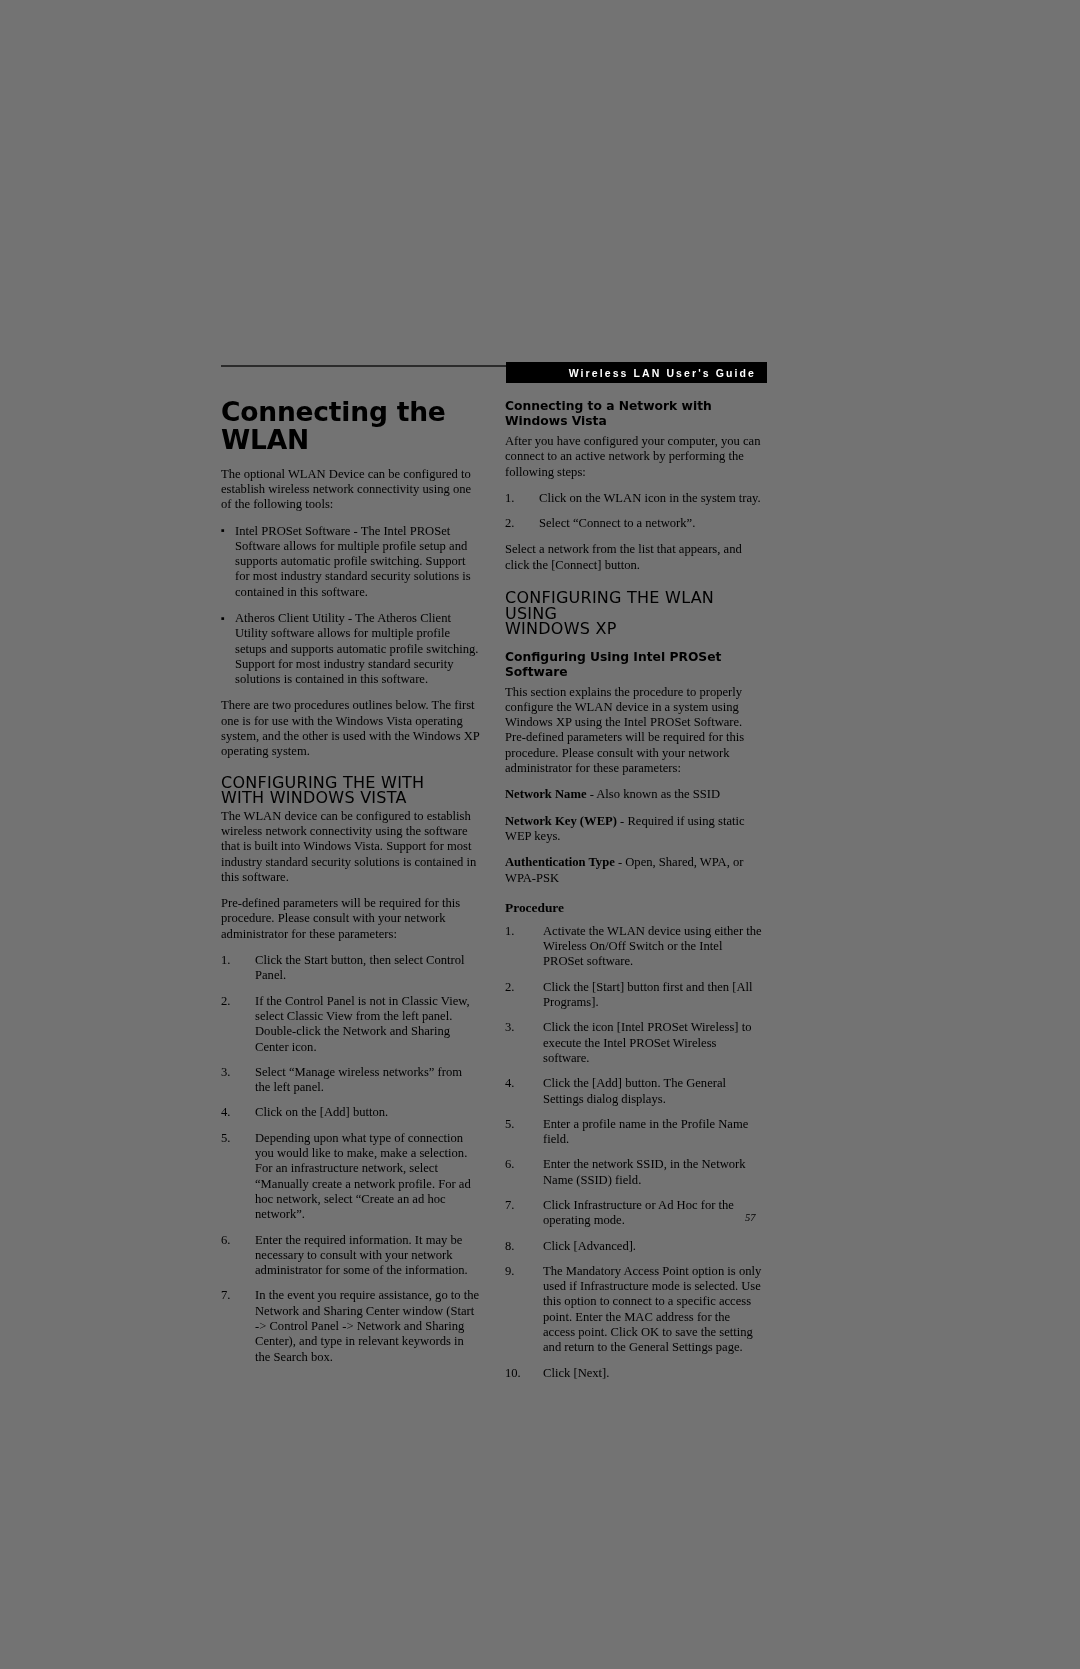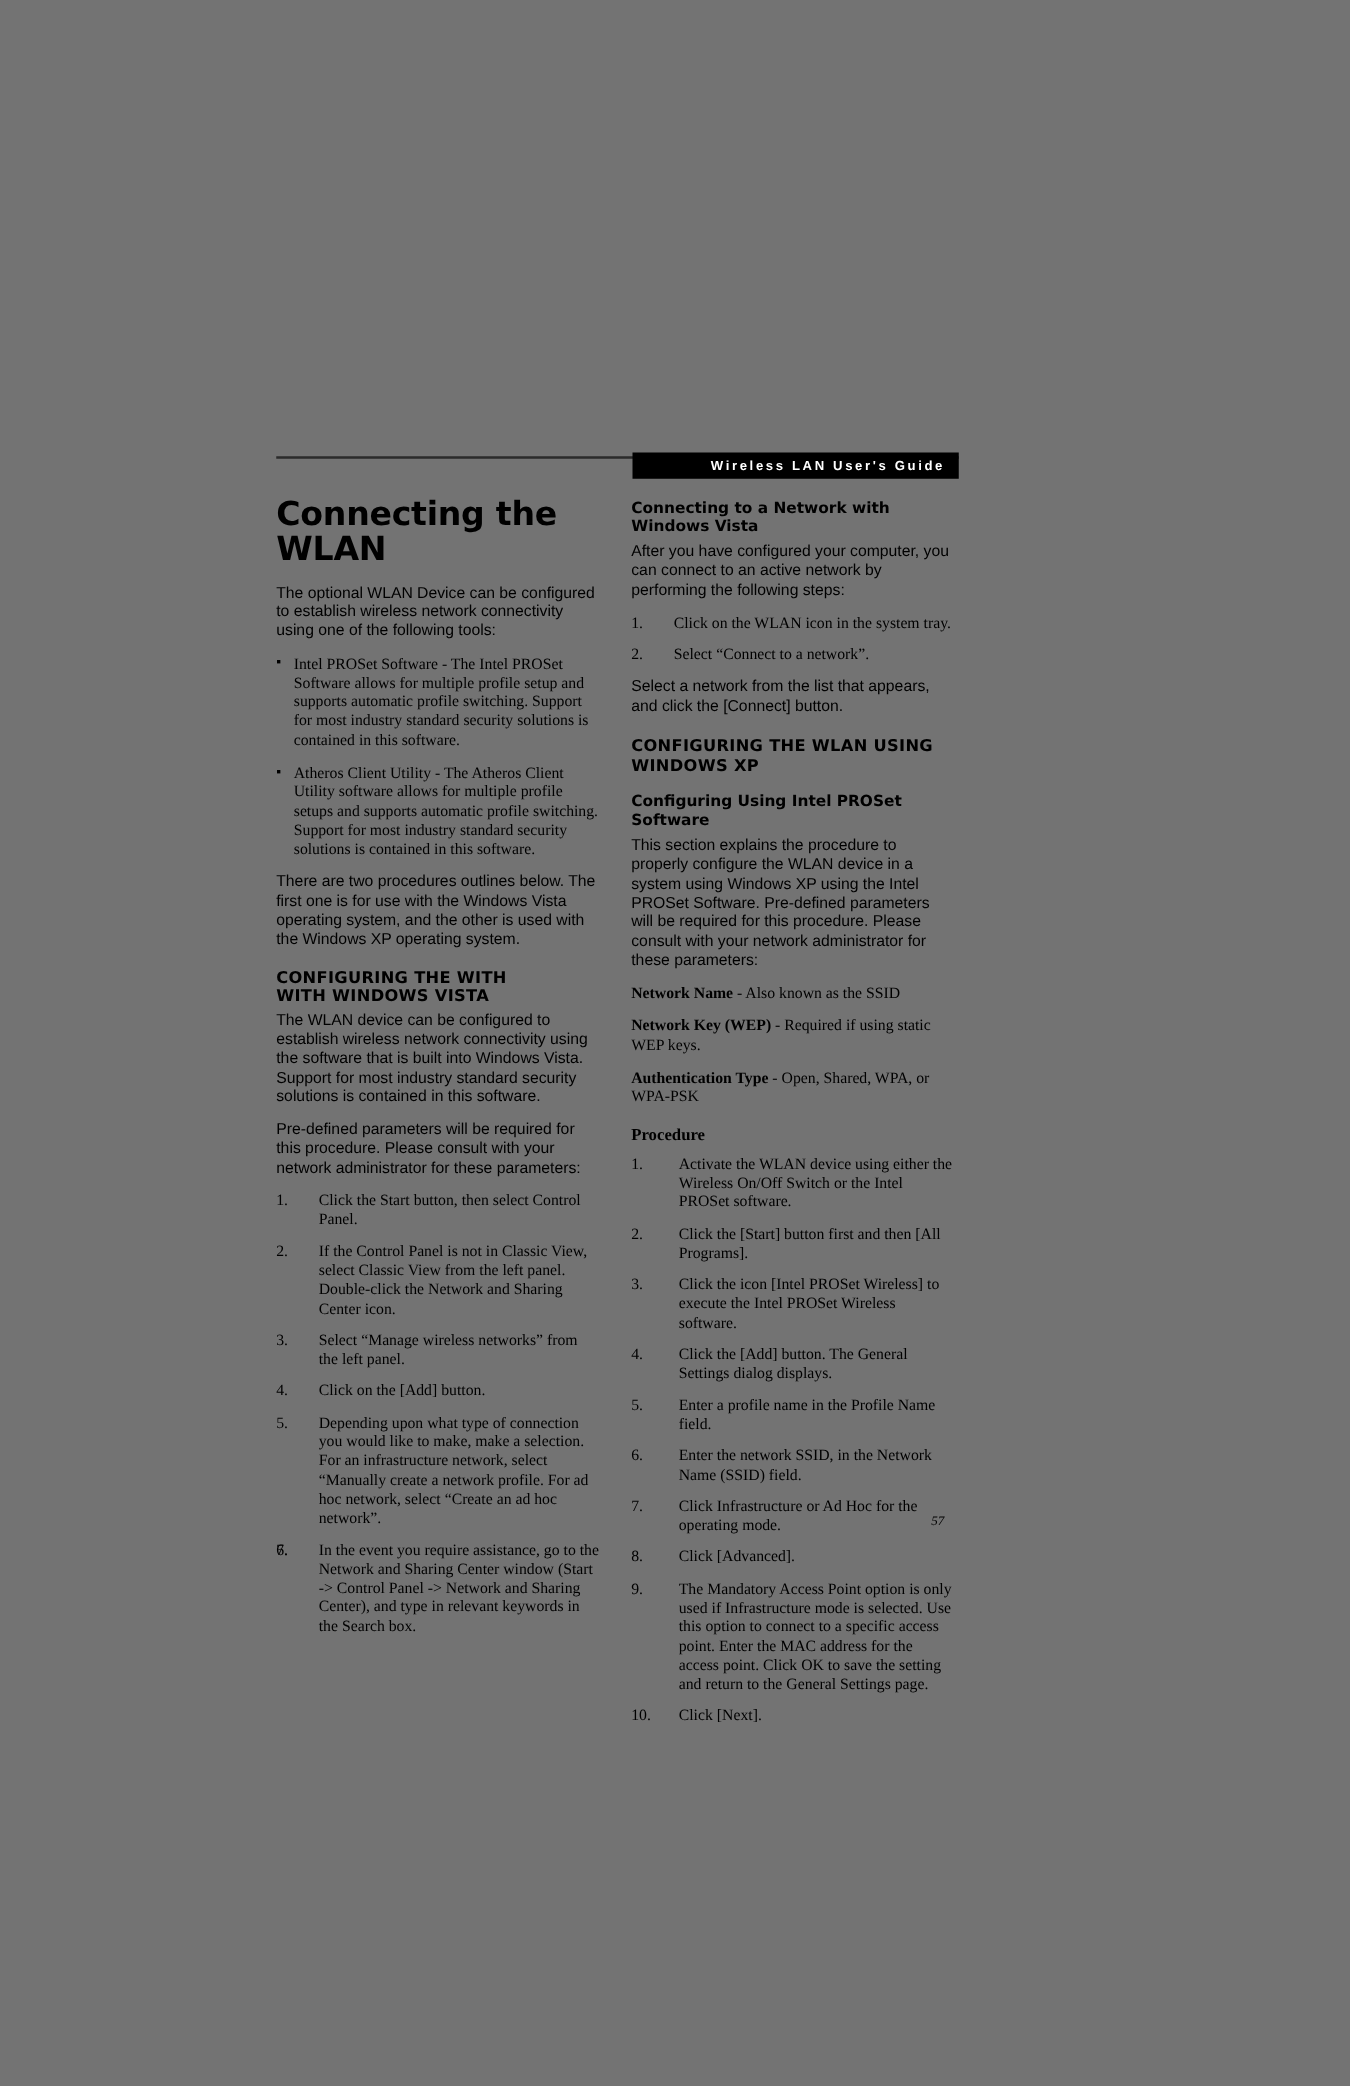--- a/index.html
+++ b/index.html
@@ -59,32 +59,32 @@
   .doc-title {
     font-family: "DejaVu Sans", sans-serif;
     font-size: 26.5px;
     font-weight: bold;
     color: #000000;
     letter-spacing: -0.2px;
     margin: 0 0 13px 0;
     line-height: 1.05;
   }
   p.body {
-    font-family: Liberation Sans, sans-serif;
+    font-family: Liberation Serif, serif;
     font-size: 12.6px;
     line-height: 15.3px;
     color: #000000;
     margin: 0 0 11px 0;
     text-align: left;
   }
 
   h2.section {
     font-family: "DejaVu Sans", sans-serif;
-    font-size: 13px;
-    font-weight: bold;
+    font-size: 16px;
+    font-weight: normal;
     letter-spacing: 0.25px;
     color: #000000;
     margin: 17px 0 3px 0;
     line-height: 15.5px;
     text-transform: none;
   }
   h2.section.first { margin-top: 15px; }
 
   h3.subsection {
     font-family: "DejaVu Sans", sans-serif;
@@ -209,21 +209,21 @@
     <p class="body">The WLAN device can be configured to establish wireless network connectivity using the software that is built into Windows Vista. Support for most industry standard security solutions is contained in this software.</p>
 
     <p class="body">Pre-defined parameters will be required for this procedure. Please consult with your network administrator for these parameters:</p>
 
     <ol class="numbered">
       <li><span class="num">1.</span><span>Click the Start button, then select Control Panel.</span></li>
       <li><span class="num">2.</span><span>If the Control Panel is not in Classic View, select Classic View from the left panel. Double-click the Network and Sharing Center icon.</span></li>
       <li><span class="num">3.</span><span>Select “Manage wireless networks” from the left panel.</span></li>
       <li><span class="num">4.</span><span>Click on the [Add] button.</span></li>
       <li><span class="num">5.</span><span>Depending upon what type of connection you would like to make, make a selection. For an infrastructure network, select “Manually create a network profile. For ad hoc network, select “Create an ad hoc network”.</span></li>
-      <li><span class="num">6.</span></li>
+      <li><span class="num">6.</span><span>Enter the required information. It may be necessary to consult with your network administrator for some of the information.</span></li>
       <li><span class="num">7.</span><span>In the event you require assistance, go to the Network and Sharing Center window (Start -&gt; Control Panel -&gt; Network and Sharing Center), and type in relevant keywords in the Search box.</span></li>
     </ol>
 
   </div>
 
   <div class="col col-right">
 
     <h3 class="subsection">Connecting to a Network with Windows Vista</h3>
 
     <p class="body">After you have configured your computer, you can connect to an active network by performing the following steps:</p>

